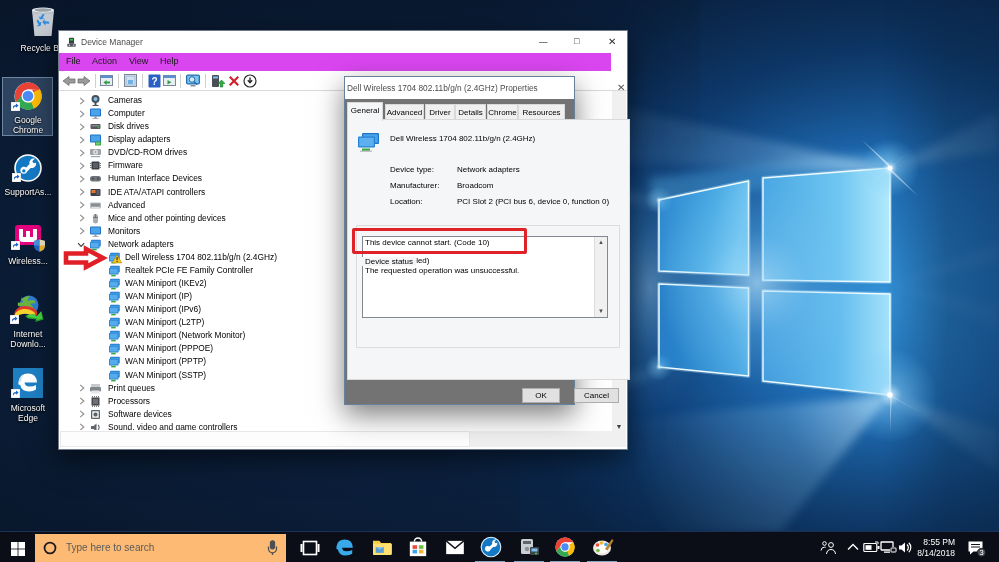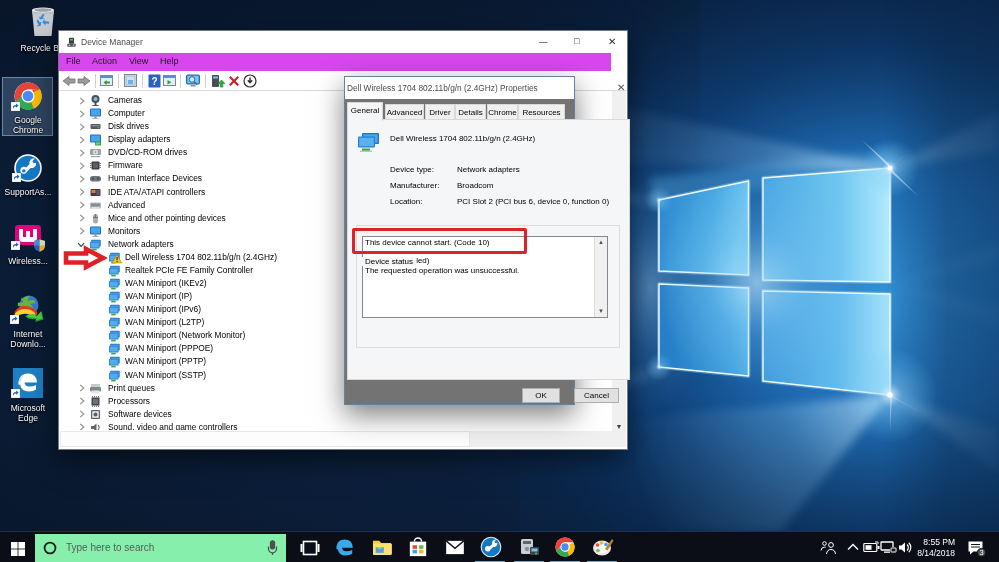--- a/index.html
+++ b/index.html
@@ -27,21 +27,21 @@
 .tab.sel { top:25px; height:19px; background:#f5f6f7; border-bottom:none; z-index:3; }
 #tabpage { position:absolute; left:2px; top:42px; width:283px; height:261px; background:#f5f6f7; border:1px solid #d9d9d9; }
 .lbl { position:absolute; font-size:8px; color:#000; white-space:nowrap; }
 #gbox { position:absolute; left:8px; top:105px; width:264px; height:123px; border:1px solid #dcdcdc; }
 #stat { position:absolute; left:14px; top:116px; width:246px; height:82px; background:#fff; border:1px solid #828790; font-size:8px; line-height:9.5px; }
 #stat .sb { position:absolute; right:0; top:0; width:13px; height:100%; background:#f0f0f0; border-left:1px solid #dcdcdc; color:#505050; }
 .btn { position:absolute; height:15px; background:#e1e1e1; border:1px solid #adadad; font-size:8px; text-align:center; line-height:13px; color:#000; }
 #redrect { position:absolute; left:352px; top:228px; width:175px; height:26px; border:3.5px solid #de2227; border-radius:2px; z-index:30; }
 #redarrow { position:absolute; left:62px; top:245px; z-index:30; }
 #bar { position:absolute; left:0; top:531px; width:999px; height:31px; background:#0c0e17; border-top:1px solid #1d3156; z-index:40; }
-#search { position:absolute; left:35px; top:2px; width:251px; height:28px; background:#86efac; color:#5a5a5a; font-size:10px; }
+#search { position:absolute; left:35px; top:2px; width:251px; height:28px; background:#fdba74; color:#5a5a5a; font-size:10px; }
 .tbi { position:absolute; top:3px; }
 .uline { position:absolute; top:29px; height:2px; width:30px; background:#7fa8c4; }
 .clock { position:absolute; font-size:8.5px; color:#fff; text-align:right; line-height:10.5px; }
 .trayi { position:absolute; }
 </style>
 </head>
 <body>
 <svg id="wall" viewBox="0 0 999 562" preserveAspectRatio="none">
   <defs>
     <radialGradient id="bgGlow" cx="885" cy="295" r="480" gradientUnits="userSpaceOnUse">

